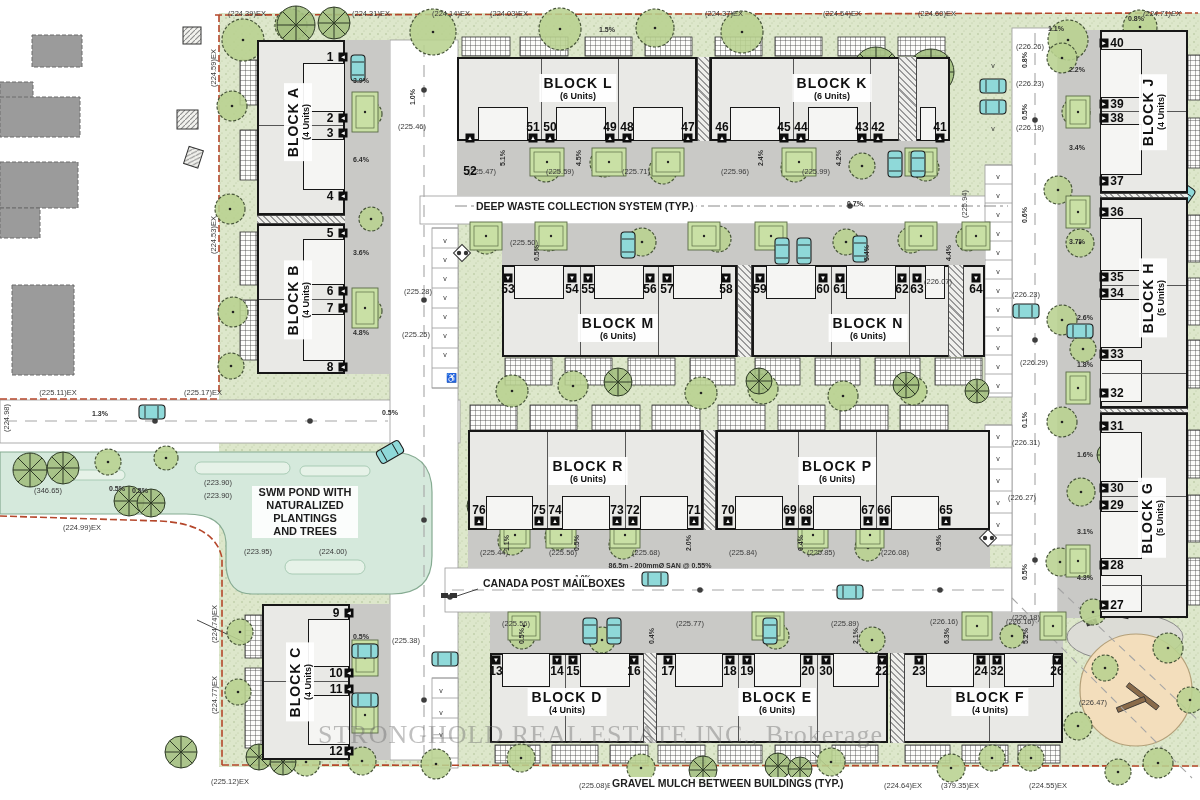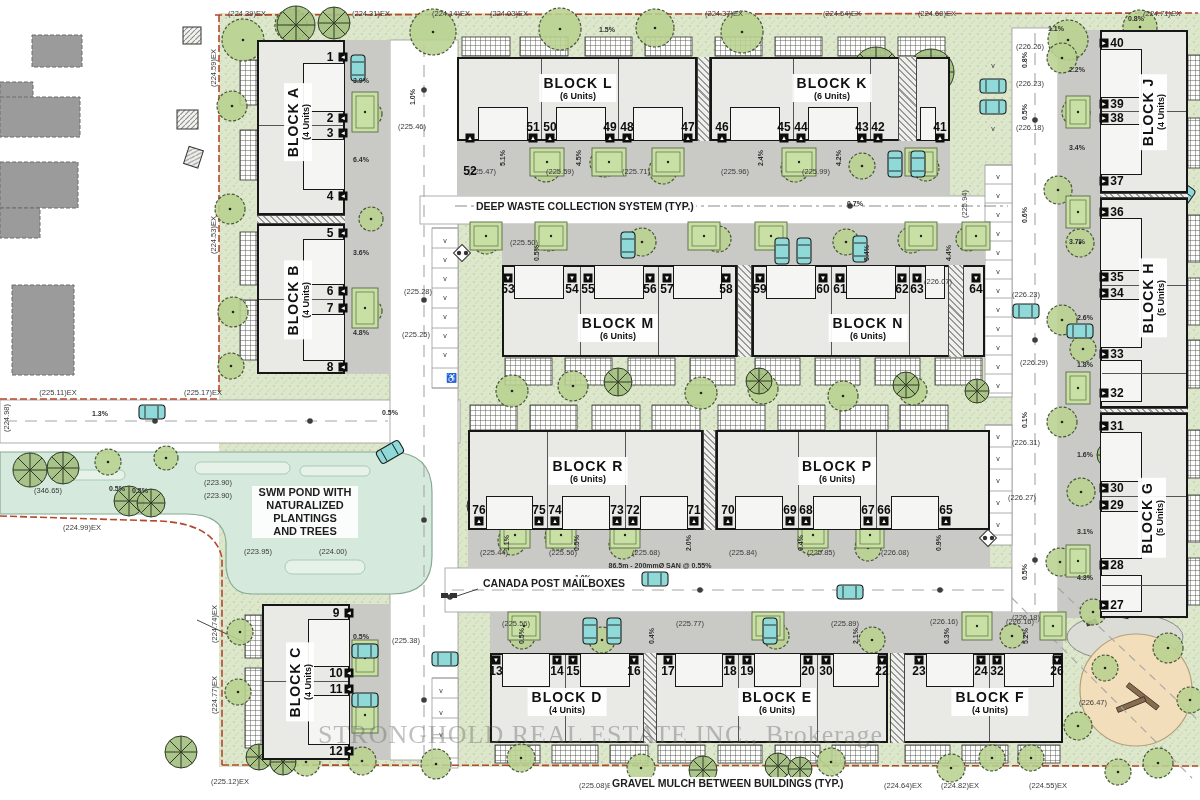--- a/index.html
+++ b/index.html
@@ -1385,21 +1385,21 @@
       <div class="elev" style="left: 218px; top: 482px;">(223.90)</div>
       <div class="elev" style="left: 218px; top: 495px;">(223.90)</div>
       <div class="elev" style="left: 258px; top: 551px;">(223.95)</div>
       <div class="elev" style="left: 333px; top: 551px;">(224.00)</div>
       <div class="elev" style="left: 82px; top: 527px;">(224.99)EX</div>
       <div class="elev r" style="left: 214px; top: 624px;">(224.74)EX</div>
       <div class="elev r" style="left: 214px; top: 695px;">(224.77)EX</div>
       <div class="elev" style="left: 230px; top: 781px;">(225.12)EX</div>
       <div class="elev" style="left: 598px; top: 785px;">(225.08)EX</div>
       <div class="elev" style="left: 903px; top: 785px;">(224.64)EX</div>
-      <div class="elev" style="left: 960px; top: 785px;">(224.82)EX</div>
+      <div class="elev" style="left: 960px; top: 785px;">(379.35)EX</div>
       <div class="elev" style="left: 1048px; top: 785px;">(224.55)EX</div>
       <div class="elev" style="left: 482px; top: 171px;">(225.47)</div>
       <div class="elev" style="left: 560px; top: 171px;">(225.59)</div>
       <div class="elev" style="left: 636px; top: 171px;">(225.71)</div>
       <div class="elev" style="left: 735px; top: 171px;">(225.96)</div>
       <div class="elev" style="left: 816px; top: 171px;">(225.99)</div>
       <div class="elev" style="left: 524px; top: 242px;">(225.50)</div>
       <div class="elev" style="left: 938px; top: 241px; margin-top: 40px;">(226.07)</div>
       <div class="elev" style="left: 494px; top: 552px;">(225.44)</div>
       <div class="elev" style="left: 563px; top: 552px;">(225.56)</div>

